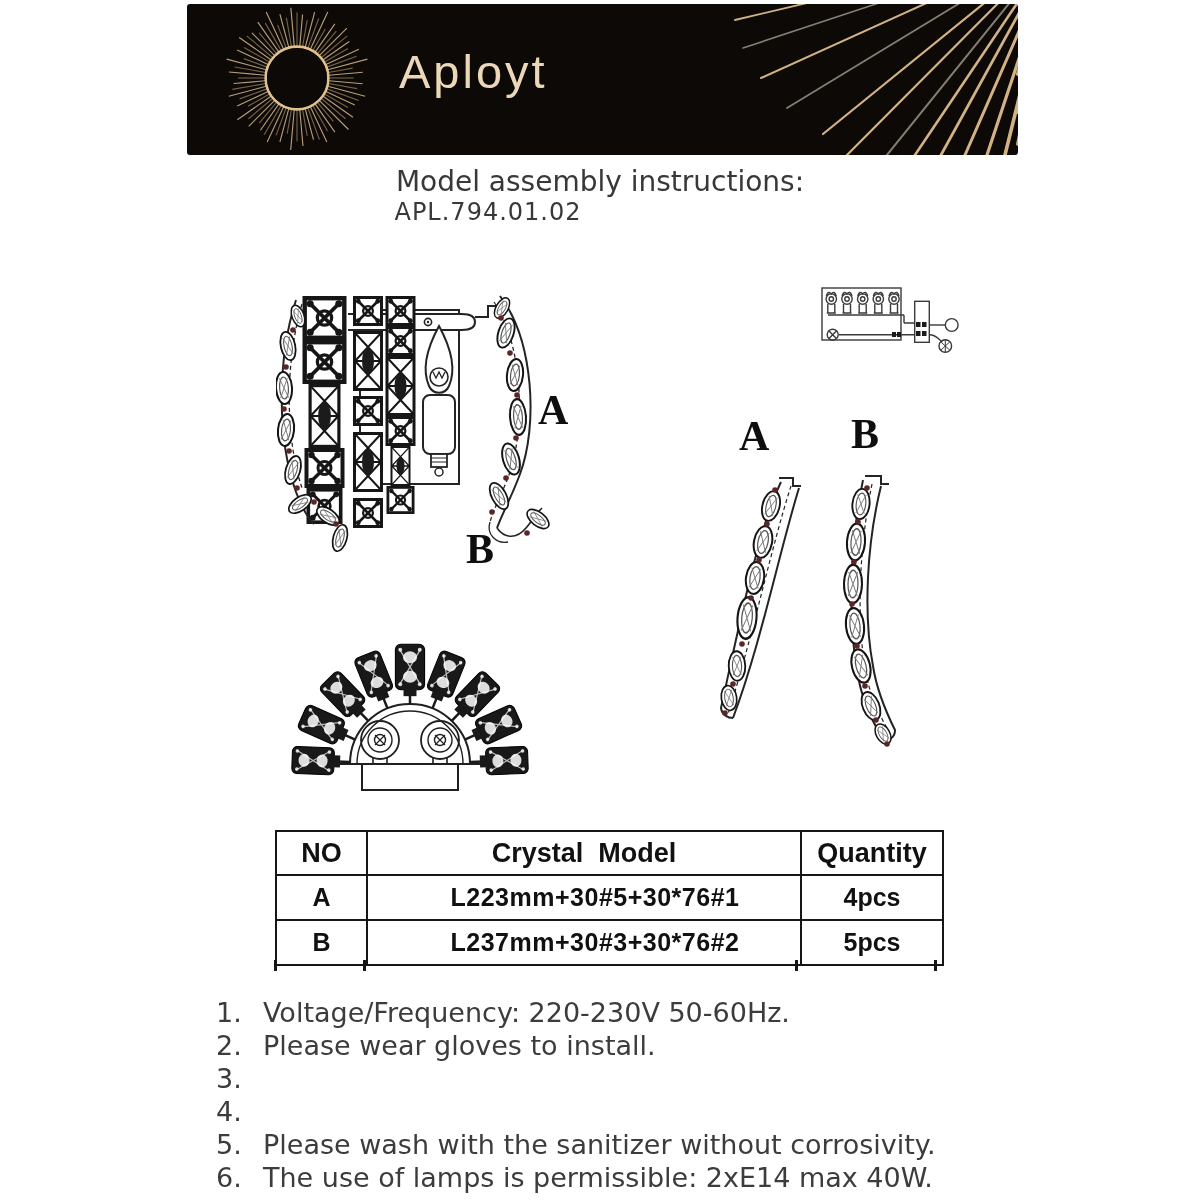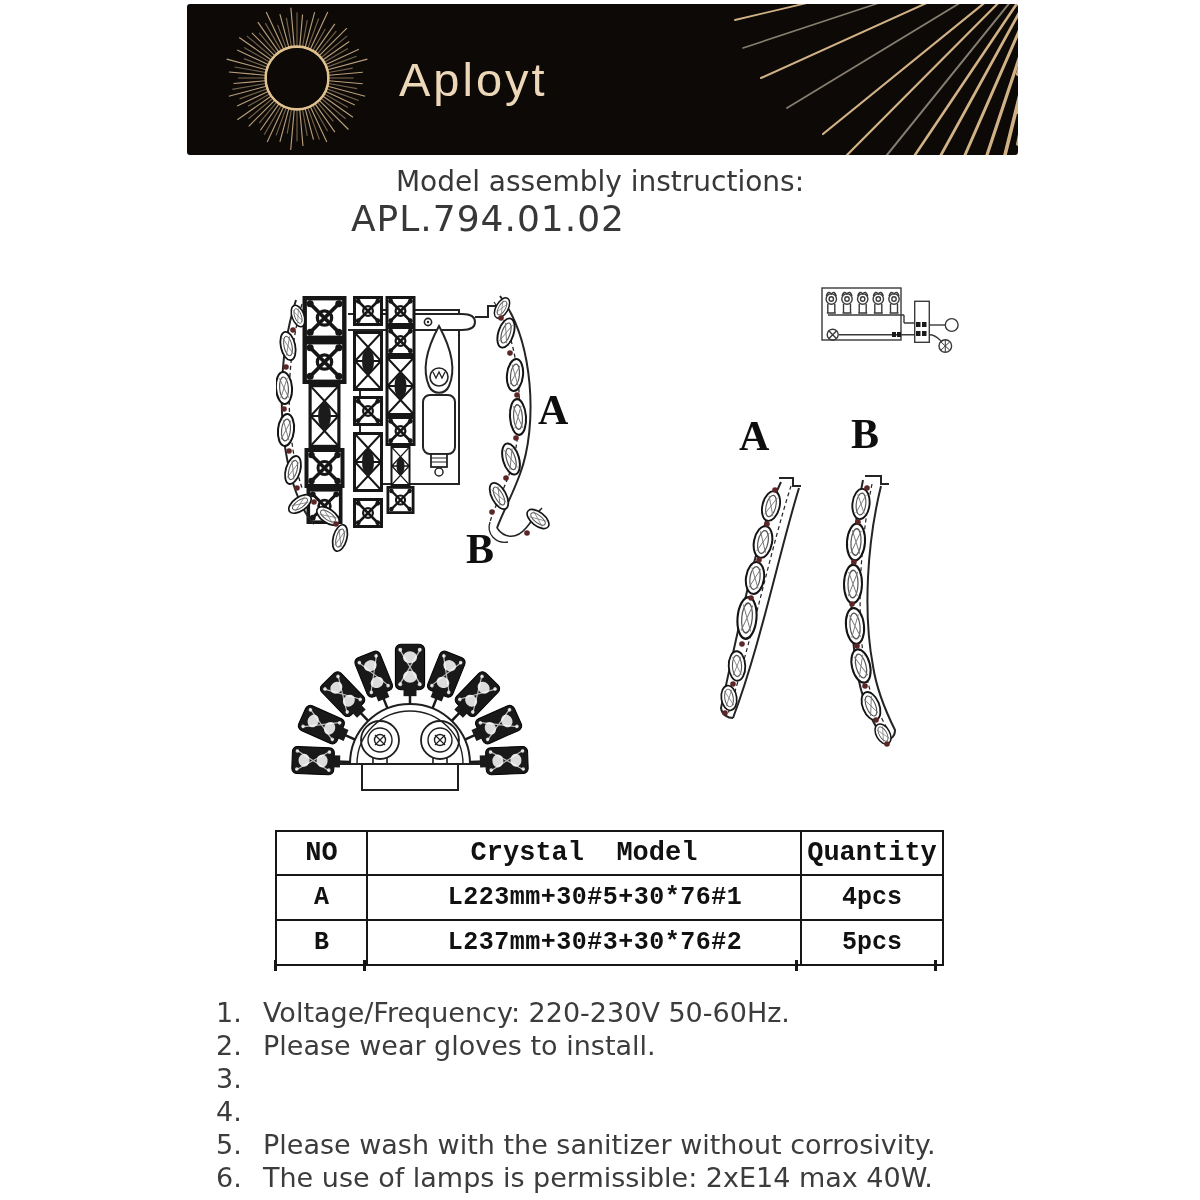--- a/index.html
+++ b/index.html
@@ -5,41 +5,41 @@
   html,body{margin:0;padding:0;background:#ffffff;}
   #page{position:relative;width:1200px;height:1200px;background:#ffffff;overflow:hidden;
         font-family:"DejaVu Sans",sans-serif;}
 
   
   .banner{position:absolute;left:187px;top:4px;width:831px;height:151px;
           background:#0c0907;border-radius:3px;overflow:hidden;}
   .sunburst{position:absolute;left:38px;top:2px;width:144px;height:144px;}
   .sunburst svg{width:100%;height:100%;}
   .brand{position:absolute;left:212px;top:40px;font-size:47px;letter-spacing:3px;
-         color:#ecd8b8;font-family:"Liberation Sans",sans-serif;font-weight:normal;margin-top:8px;}
+         color:#ecd8b8;font-family:"Liberation Sans",sans-serif;font-weight:normal;}
   .corner-rays{position:absolute;left:0;top:0;width:831px;height:151px;}
 
   
   .title1{position:absolute;left:0;top:165px;width:1200px;text-align:center;
           font-size:28px;color:#383838;}
   .title2{position:absolute;left:0;top:198px;width:976px;text-align:center;
-          font-size:36px;color:#383838;letter-spacing:1px;}
+          font-size:24px;color:#383838;letter-spacing:1px;}
 
   
   .drawing{position:absolute;}
   .drawing svg{width:100%;height:100%;}
   #front-view{left:276px;top:276px;width:322px;height:300px;}
   #wiring{left:816px;top:282px;width:152px;height:82px;}
   #strands{left:695px;top:408px;width:240px;height:345px;}
   #topview{left:272px;top:616px;width:282px;height:180px;}
   .lbl{font-family:"Liberation Serif",serif;font-weight:bold;fill:#0e0e0e;}
 
   
   .parts-table{position:absolute;left:275px;top:830px;border-collapse:collapse;
-               font-family:Liberation Mono, monospace;font-weight:bold;color:#111;}
+               font-family:Liberation Sans, sans-serif;font-weight:bold;color:#111;}
   .parts-table th,.parts-table td{border:2.5px solid #161616;text-align:center;padding:0;}
   .parts-table th{font-size:27px;height:42px;}
   .parts-table td{font-size:25px;height:43px;}
   .col-no{width:89px;}
   .col-model{width:432px;}
   .col-qty{width:140px;}
   th.col-model{white-space:pre;}
   td.model-cell{text-align:center;padding-left:22px;letter-spacing:0.5px;}
   .stub{position:absolute;width:2.5px;height:11px;background:#161616;top:960px;}
 

